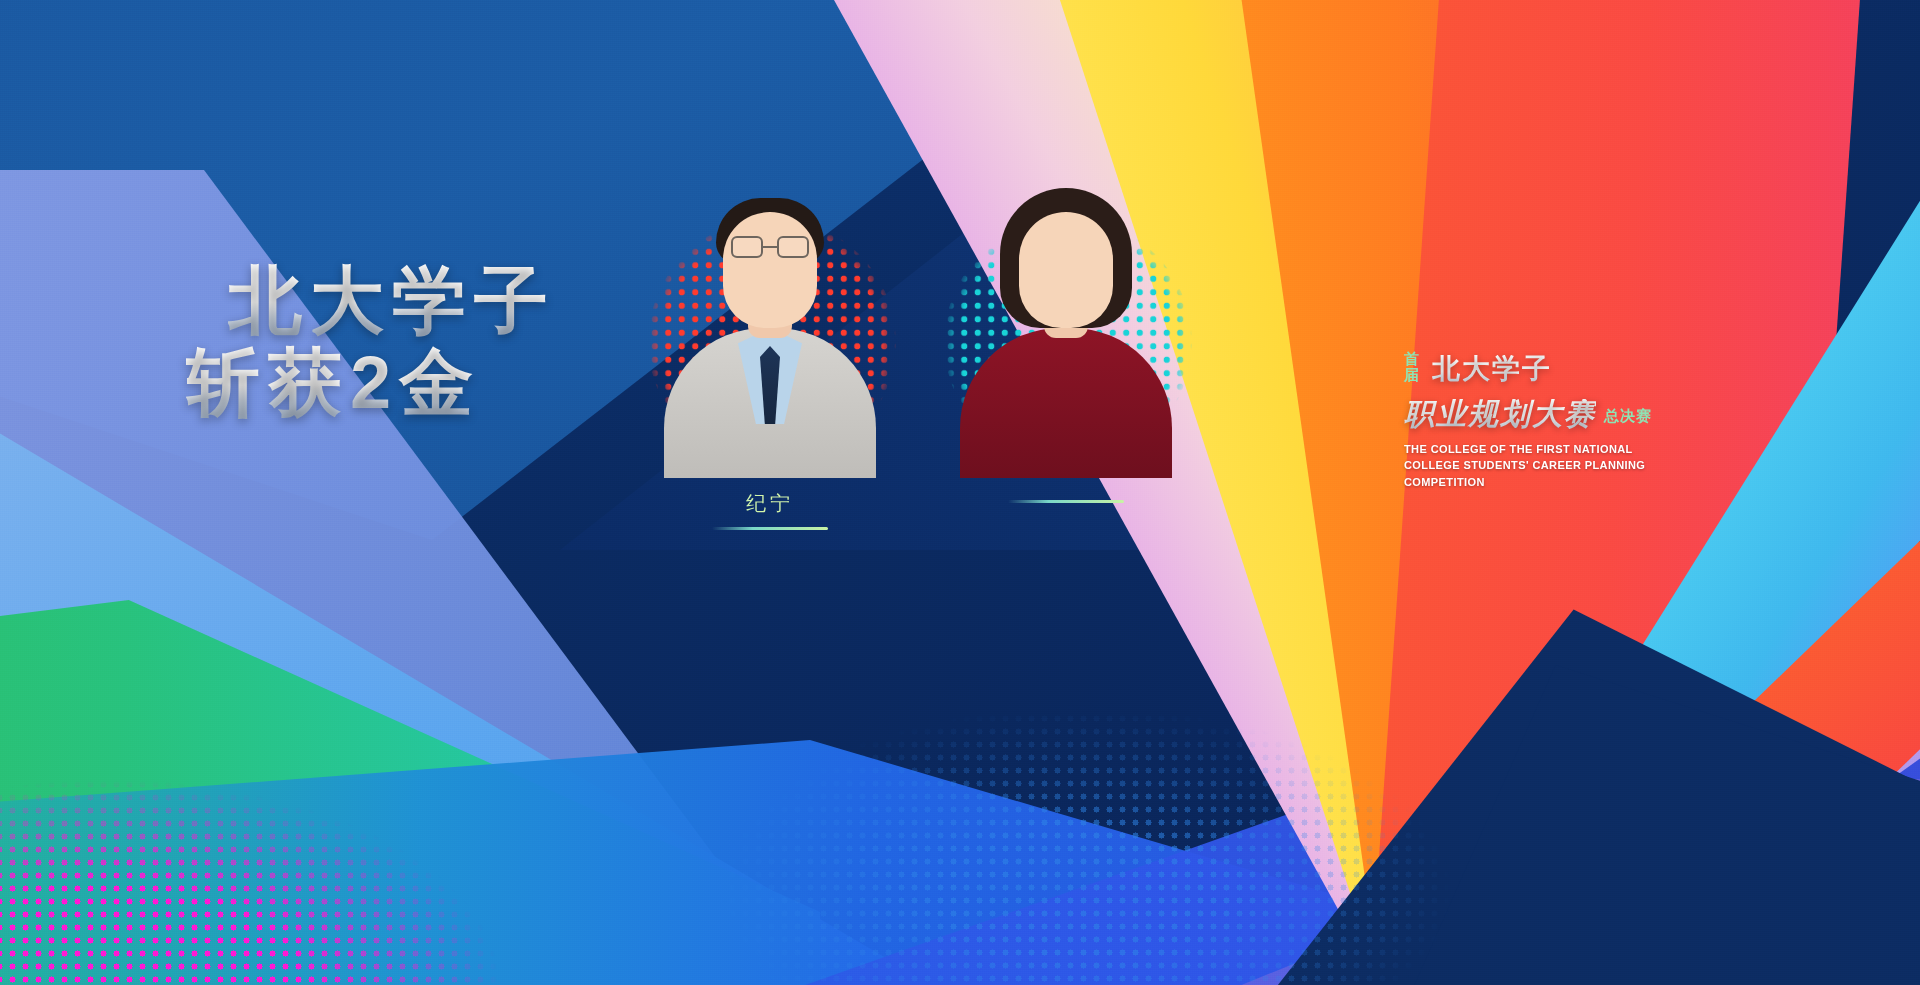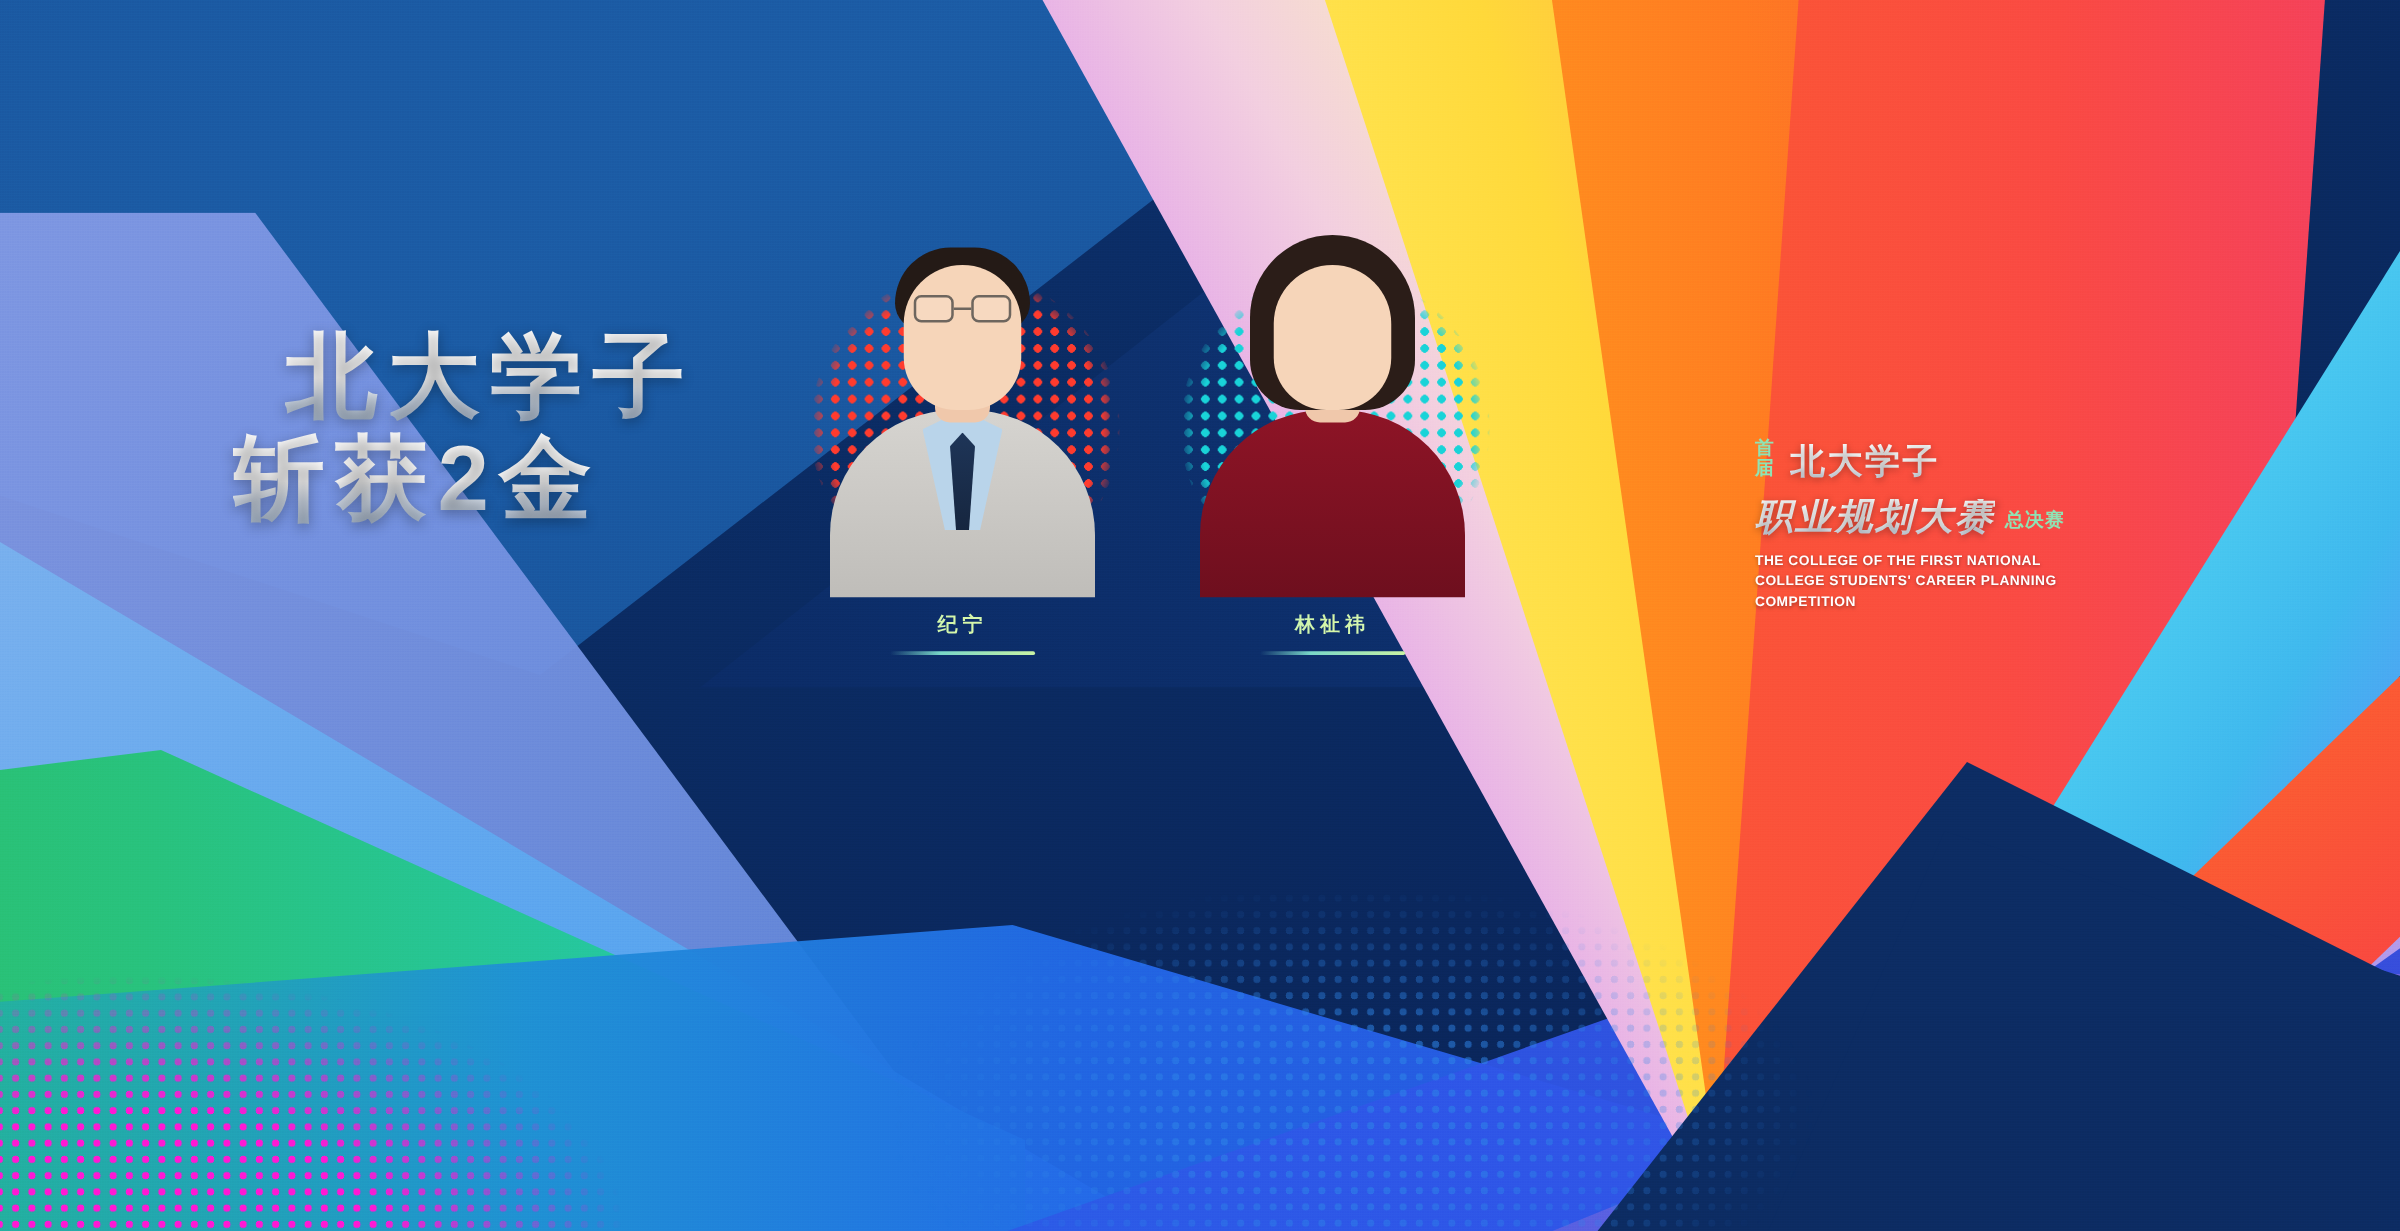--- a/index.html
+++ b/index.html
@@ -227,21 +227,21 @@
   }
   .fig-glasses i{
     position:absolute; top:0; width:32px; height:22px; border:2px solid #6e665e; border-radius:6px;
     background:rgba(255,255,255,.10);
   }
   .fig-glasses i:first-child{ left:0; } .fig-glasses i:last-child{ right:0; }
   .fig-glasses b{ position:absolute; left:32px; top:10px; width:14px; height:2px; background:#6e665e; }
 
   .name-block{ position:absolute; left:0; top:312px; width:260px; text-align:center; }
   .name-text{
-    font-size:16px; font-weight:700; letter-spacing:4px;
+    font-size:20px; font-weight:400; letter-spacing:4px;
     background:linear-gradient(90deg,#a8f0c8 0%,#d7f7a8 50%,#bff0d0 100%);
     -webkit-background-clip:text; background-clip:text; color:transparent;
   }
   .name-rule{
     margin:10px auto 0; width:116px; height:3px; border-radius:2px;
     background:linear-gradient(90deg,rgba(160,220,230,0) 0%,#79d7c8 35%,#c9f3a4 100%);
   }
 
   
   .logo{ position:absolute; left:1404px; top:348px; z-index:60; width:310px; }
@@ -345,21 +345,20 @@
     <div class="photo-wrap">
       <div class="dotcircle dot-cyan"></div>
       <div class="figure">
         <div class="fig-body red"></div>
         <div class="fig-neck"></div>
         <div class="fig-hair long"></div>
         <div class="fig-head front"></div>
       </div>
     </div>
     <div class="name-block">
-      <div class="name-text">林祉祎</div>
       <div class="name-rule"></div>
     </div>
   </div>
 
 </div>
 
 <div class="logo">
 
   <div class="logo-row1">
     <div class="logo-first">

